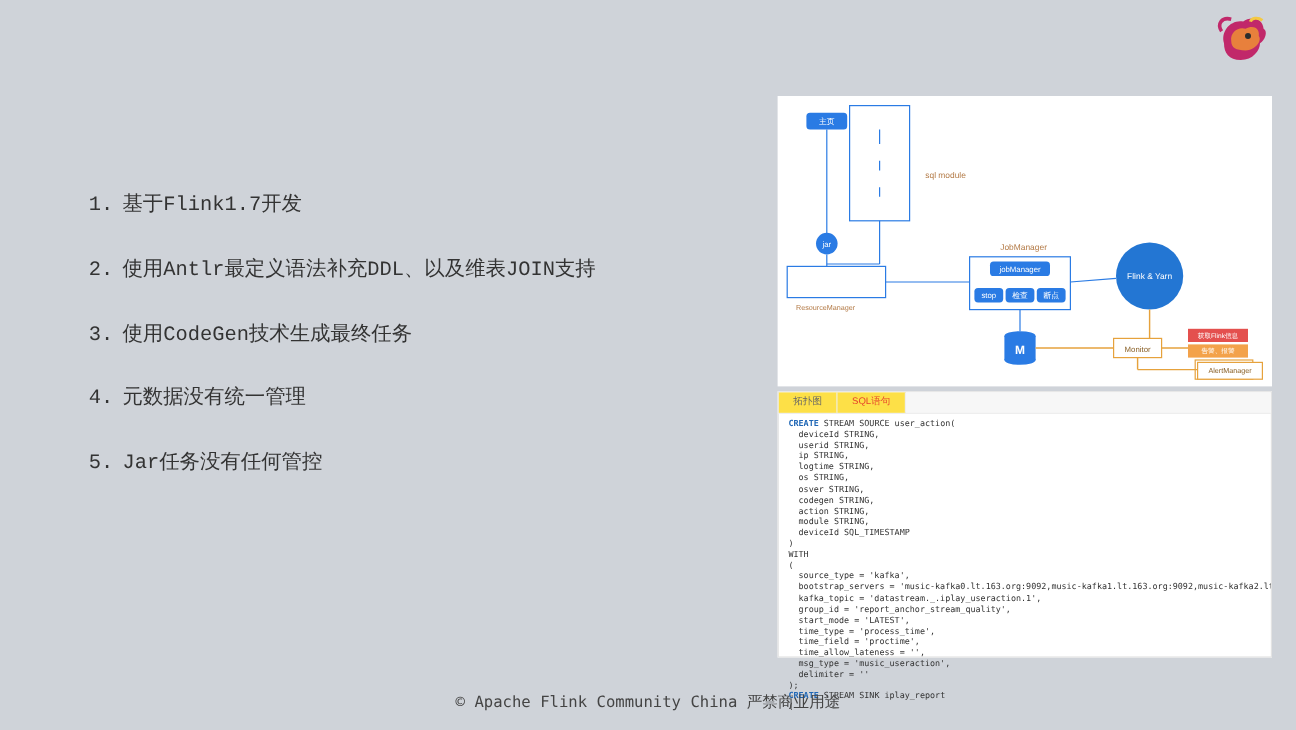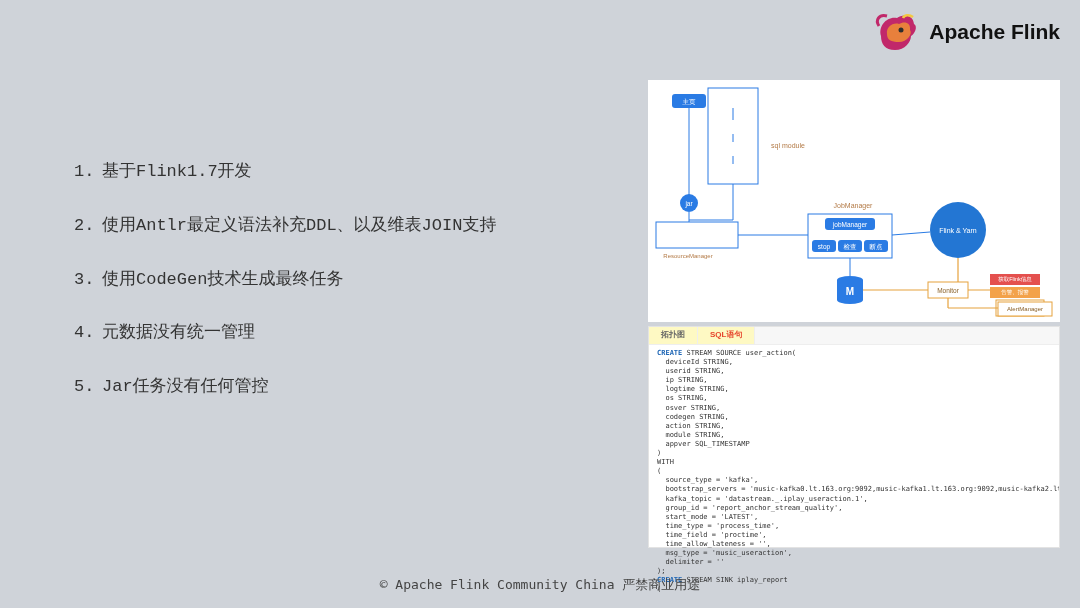--- a/index.html
+++ b/index.html
@@ -115,22 +115,21 @@
       display: flex;
       border-bottom: 1px solid #eee;
       background: #f7f7f7;
       height: 18px;
     }
     .tab {
       padding: 2px 12px 2px 12px;
       font-size: 8px;
       color: #666;
       border-right: 1px solid #eee;
-      background: #fef9c3;
-      font-weight: bold;
+      background: #fde047;
     }
     .tab.active { color: #e6442b; }
     .code {
       padding: 4px 8px;
       font-family: Consolas, Menlo, monospace;
       font-size: 7px;
       line-height: 1.3;
       color: #333;
       white-space: pre;
       overflow: hidden;
@@ -154,21 +153,20 @@
   <div class="logo">
     <div class="logo-icon">
       <svg viewBox="0 0 48 44">
         <path d="M8 26 C5 16 14 6 24 8 C29 4 40 4 41 14 C45 16 42 24 38 26 C38 32 32 40 22 40 C12 40 8 34 8 26 Z" fill="#c1286a"></path>
         <path d="M14 24 C13 17 20 12 26 14 C31 11 38 12 37 20 C40 24 34 32 26 32 C18 32 14 30 14 24 Z" fill="#e8803c"></path>
         <circle cx="28" cy="20" r="2.5" fill="#2d2d2d"></circle>
         <path d="M6 16 C2 10 6 4 14 6" stroke="#c1286a" stroke-width="3" fill="none"></path>
         <path d="M30 8 C31 5 36 4 40 7" stroke="#f4c943" stroke-width="2.5" fill="none"></path>
       </svg>
     </div>
-    <span class="logo-text">Apache Flink</span>
   </div>
 
 
   <div class="bullets">
     <ol>
       <li>基于Flink1.7开发</li>
       <li>使用Antlr最定义语法补充DDL、以及维表JOIN支持</li>
       <li>使用CodeGen技术生成最终任务</li>
       <li>元数据没有统一管理</li>
       <li>Jar任务没有任何管控</li>
@@ -256,21 +254,21 @@
     <div class="code"><span class="kw">CREATE</span><span> STREAM SOURCE user_action(</span>
 <span>  deviceId STRING,</span>
 <span>  userid STRING,</span>
 <span>  ip STRING,</span>
 <span>  logtime STRING,</span>
 <span>  os STRING,</span>
 <span>  osver STRING,</span>
 <span>  codegen STRING,</span>
 <span>  action STRING,</span>
 <span>  module STRING,</span>
-<span>  appver SQL_TIMESTAMP</span>
+<span>  deviceId SQL_TIMESTAMP</span>
 <span>)</span>
 <span>WITH</span>
 <span>(</span>
 <span>  source_type = 'kafka',</span>
 <span>  bootstrap_servers = 'music-kafka0.lt.163.org:9092,music-kafka1.lt.163.org:9092,music-kafka2.lt.163.org:9092,music-</span>
 <span>  kafka_topic = 'datastream._.iplay_useraction.1',</span>
 <span>  group_id = 'report_anchor_stream_quality',</span>
 <span>  start_mode = 'LATEST',</span>
 <span>  time_type = 'process_time',</span>
 <span>  time_field = 'proctime',</span>

